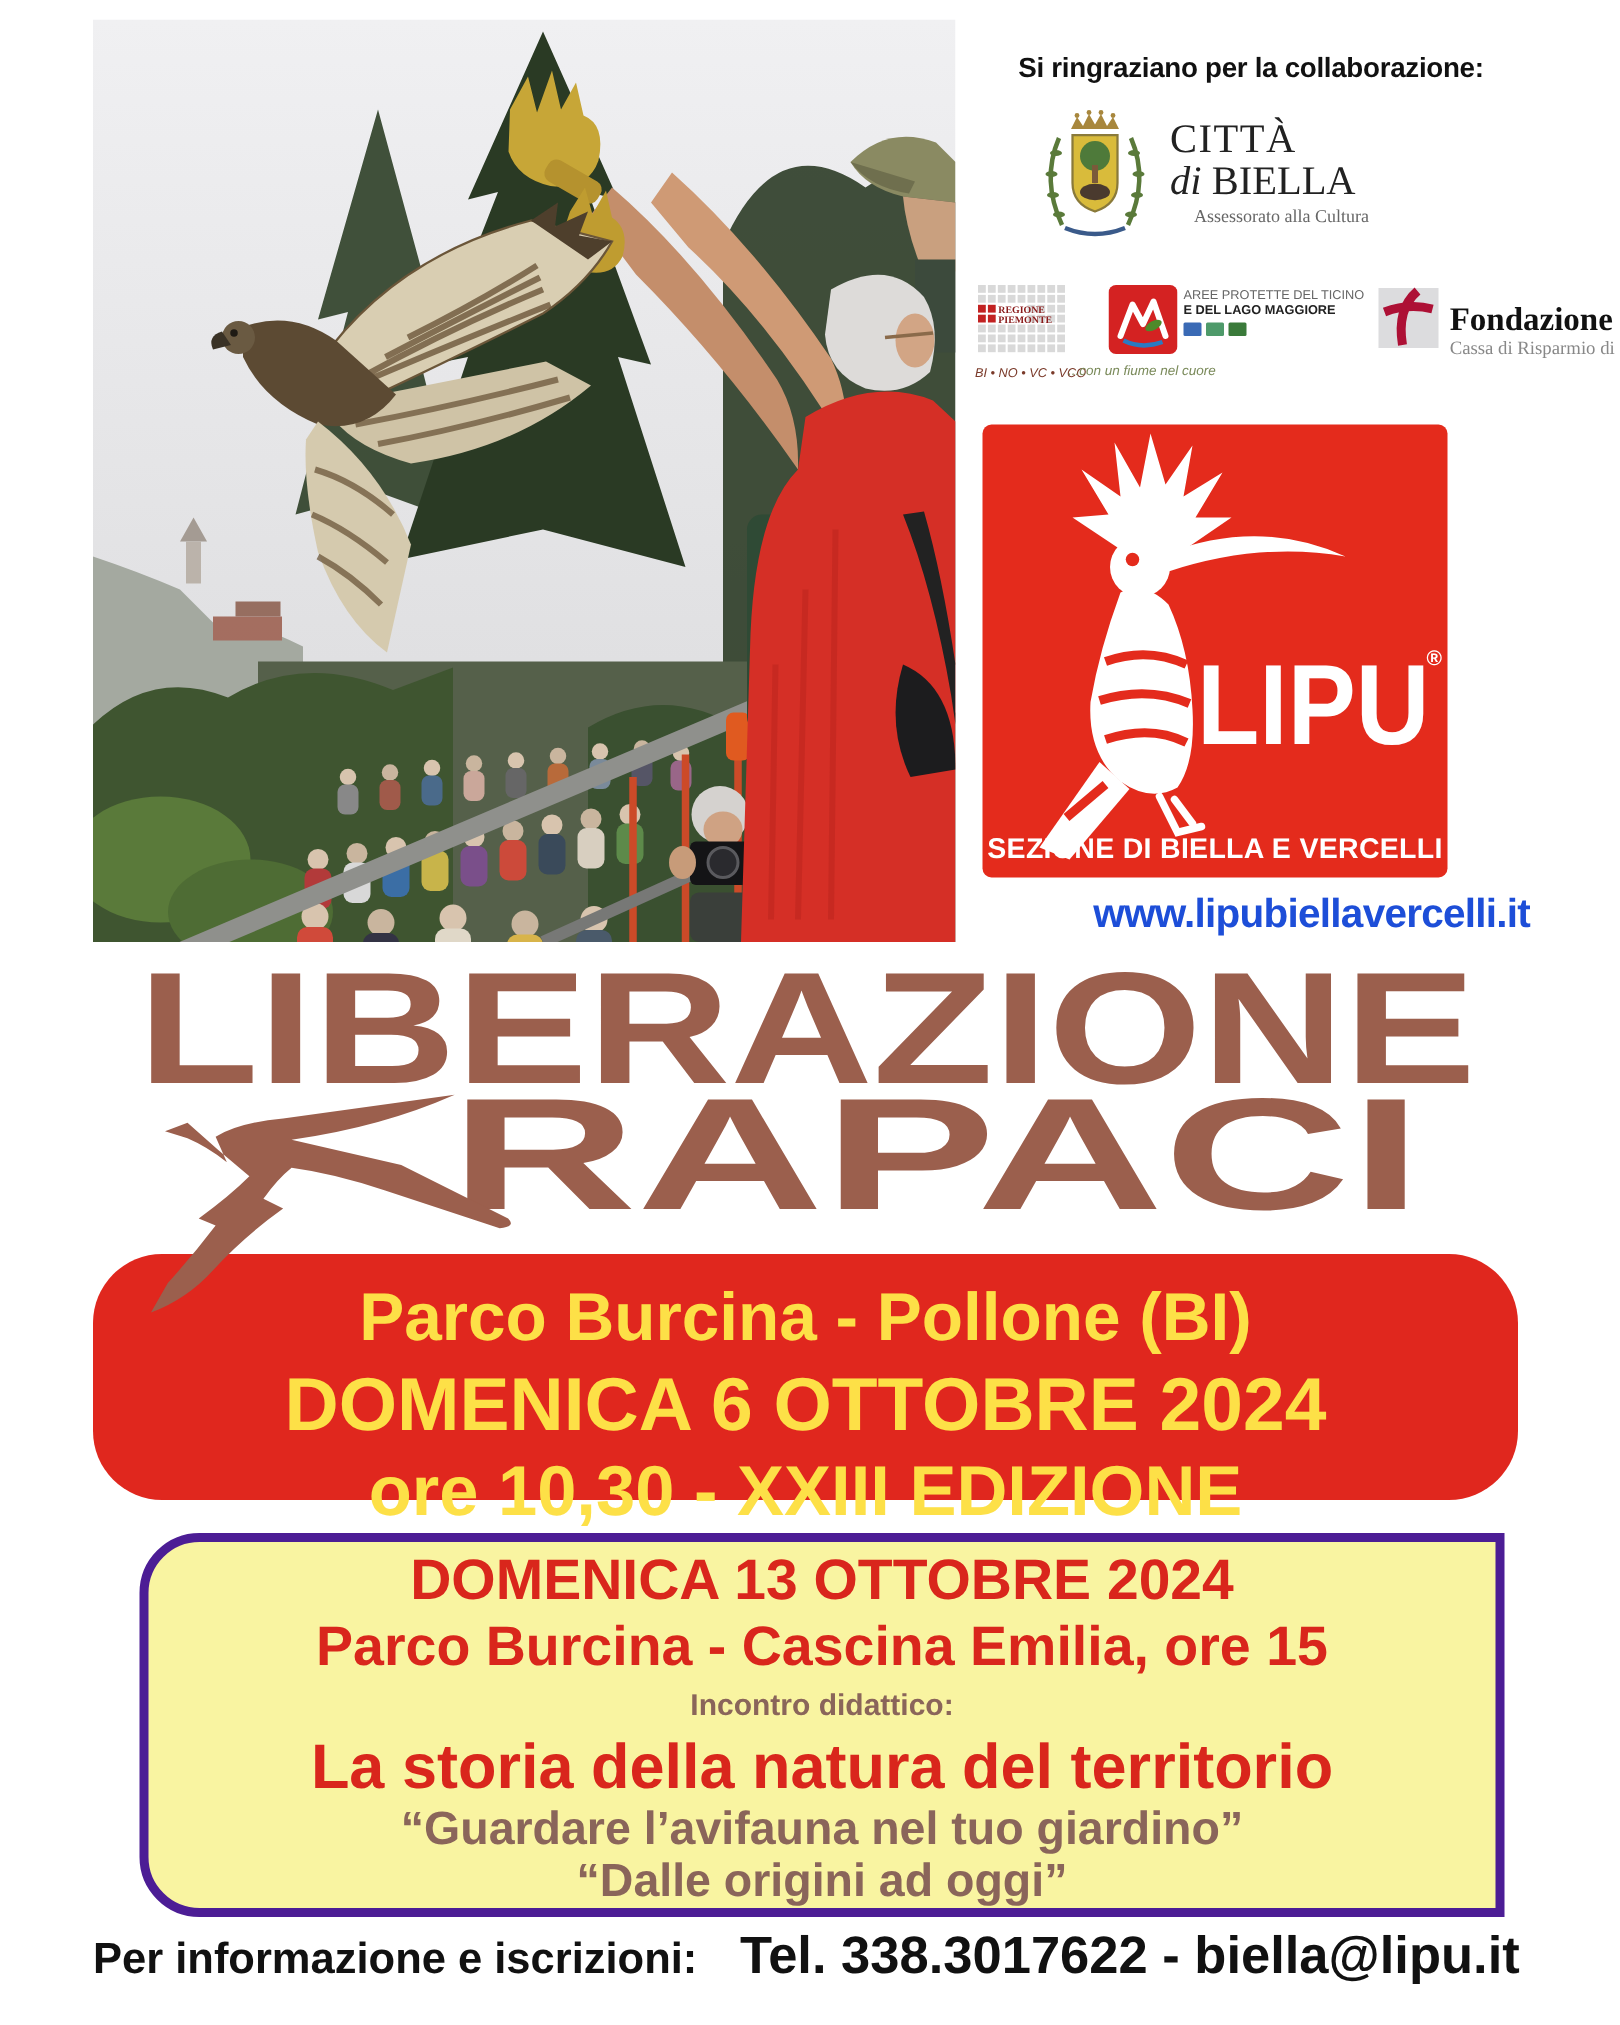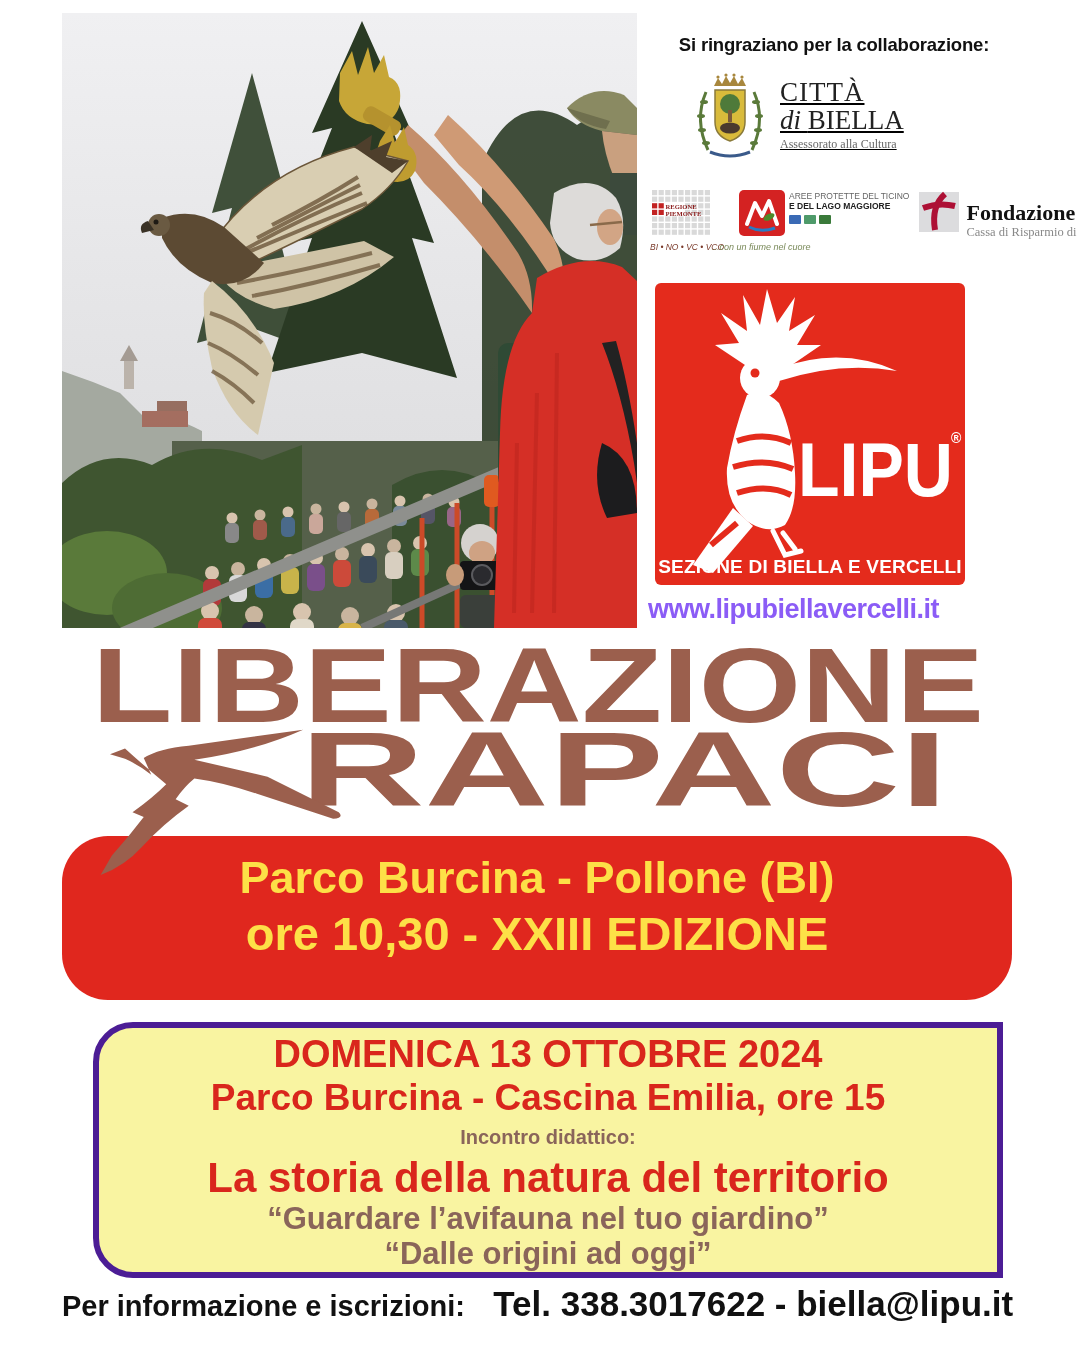--- a/index.html
+++ b/index.html
@@ -4,46 +4,46 @@
 <style>
   html,body{margin:0;padding:0;background:#ffffff;}
   body{width:1080px;height:1350px;position:relative;font-family:"Liberation Sans",sans-serif;overflow:hidden;}
   .abs{position:absolute;}
 
   
   #photo{left:62px;top:13px;width:575px;height:615px;}
 
   
   #sponsor-heading{left:648px;top:34px;width:372px;text-align:center;font-size:18.5px;font-weight:bold;color:#111;letter-spacing:-.2px;}
-  #citta-block{left:692px;top:66px;width:300px;display:flex;align-items:center;gap:12px;text-decoration:underline;}
+  #citta-block{left:692px;top:66px;width:300px;display:flex;align-items:center;gap:12px;}
   .citta-text{line-height:1.05;color:#222;font-family:"Liberation Serif",serif;}
   .citta-l1{font-size:27px;letter-spacing:1px;}
   .citta-l2{font-size:27px;}
   .citta-l2 .it{font-style:italic;}
-  .citta-sub{font-size:12px;color:#666;margin-top:3px;font-family:"Liberation Serif",serif;}
+  .citta-sub{font-size:12px;color:#666;margin-top:3px;font-family:"Liberation Serif",serif;margin-left:16px;}
 
   #logos-row{left:650px;top:190px;width:370px;height:74px;display:flex;align-items:flex-start;gap:6px;}
   .regione-wrap{width:64px;text-align:center;}
   .prov-caption{font-size:8.5px;font-style:italic;color:#7a3a2a;margin-top:2px;white-space:nowrap;}
   .parco-wrap{display:flex;gap:4px;padding-left:19px;}
   .parco-text{line-height:1.15;padding-top:2px;}
   .parco-l1{font-size:8.5px;color:#666;white-space:nowrap;}
   .parco-l2{font-size:8.5px;font-weight:bold;color:#222;white-space:nowrap;}
   .mini-logos{display:flex;gap:3px;margin-top:3px;}
   .mini{width:12px;height:9px;border-radius:1px;}
   .parco-tagline{position:absolute;left:712px;top:242px;width:200px;font-size:9px;font-style:italic;color:#7a8a5a;white-space:nowrap;}
   .fond-wrap{display:flex;gap:5px;align-items:flex-start;margin-left:2px;}
   .fond-text{font-family:"Liberation Serif",serif;line-height:1;padding-top:12px;}
   .fond-l1{font-size:22px;font-weight:bold;color:#111;}
   .fond-l2{font-size:12.5px;color:#888;margin-top:2px;white-space:nowrap;}
 
   
   #lipu-box{left:655px;top:283px;width:310px;height:302px;background:#e42b1c;border-radius:6px;}
   #lipu-section{position:absolute;left:0;right:0;bottom:7px;text-align:center;color:#fff;font-weight:bold;font-size:19px;letter-spacing:.2px;white-space:nowrap;}
-  #website{left:648px;top:594px;width:372px;text-align:left;font-size:27px;font-weight:bold;color:#8b5cf6;letter-spacing:-.5px;white-space:nowrap;}
+  #website{left:648px;top:594px;width:372px;text-align:right;font-size:27px;font-weight:bold;color:#1d4ed8;letter-spacing:-.5px;white-space:nowrap;}
 
   
   #headline-svg{left:88px;top:640px;}
   #headline-bird{left:80px;top:726px;z-index:3;}
 
   
   #event-banner{left:62px;top:836px;width:950px;height:164px;background:#e0271e;border-radius:46px;color:#fde047;text-align:center;z-index:2;}
   .banner-l1{font-size:45px;font-weight:bold;line-height:56px;padding-top:14px;}
   .banner-l2{font-size:50px;font-weight:bold;line-height:60px;}
   .banner-l3{font-size:47px;font-weight:bold;line-height:56px;}
@@ -390,20 +390,21 @@
   <text x="4" y="82" font-size="106" font-weight="bold" fill="#9b5f4d" textLength="892" lengthAdjust="spacingAndGlyphs" font-family="Liberation Sans, sans-serif">LIBERAZIONE</text>
   <text x="212" y="166" font-size="106" font-weight="bold" fill="#9b5f4d" textLength="648" lengthAdjust="spacingAndGlyphs" font-family="Liberation Sans, sans-serif">RAPACI</text>
 </svg>
 
 <svg id="headline-bird" class="abs" width="270" height="150" viewBox="0 0 280 160">
   <path d="M44,24 L28,30 L44,35 Q58,41 72,52 L64,34 Q80,24 112,21 L234,4 Q182,27 118,36 L196,54 L272,92 Q278,98 266,99 L184,72 Q148,60 118,56 Q108,64 98,78 L112,85 Q84,105 62,129 Q44,149 18,159 L30,138 Q48,118 64,97 L52,92 Q74,76 88,62 Q66,44 44,24 Z" fill="#9b5f4d"></path>
 </svg>
 
 <div id="event-banner" class="abs">
   <div class="banner-l1">Parco Burcina - Pollone (BI)</div>
+  <div class="banner-l2">DOMENICA 6 OTTOBRE 2024</div>
   <div class="banner-l3">ore 10,30 - XXIII EDIZIONE</div>
 </div>
 
 <div id="second-event" class="abs">
   <div class="ye-red ye-l1">DOMENICA 13 OTTOBRE 2024</div>
   <div class="ye-red ye-l2">Parco Burcina - Cascina Emilia, ore 15</div>
   <div class="ye-brown ye-l3">Incontro didattico:</div>
   <div class="ye-red ye-l4">La storia della natura del territorio</div>
   <div class="ye-brown ye-l6">“Guardare l’avifauna nel tuo giardino”</div>
   <div class="ye-brown ye-l5">“Dalle origini ad oggi”</div>

